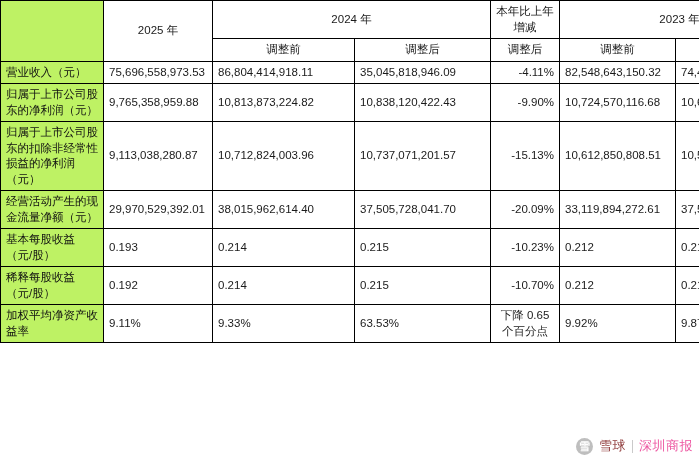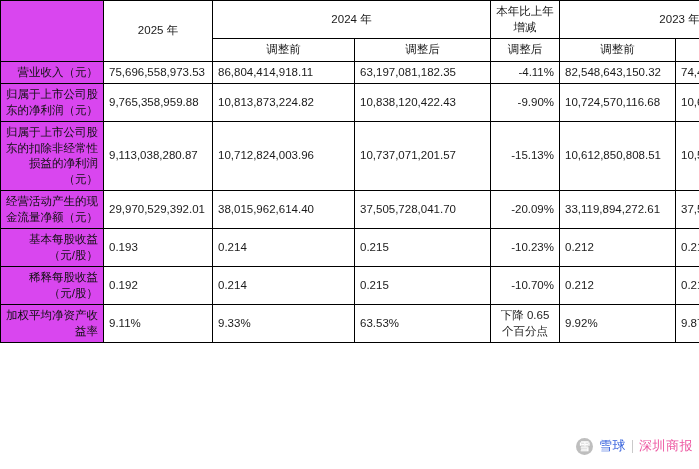--- a/index.html
+++ b/index.html
@@ -40,22 +40,22 @@
   col.c4 { width: 69px; }
   col.c5 { width: 116px; }
   col.c6 { width: 124px; }
 
   .hdr {
     text-align: center;
     font-weight: normal;
     background: #ffffff;
   }
   .rowlabel {
-    background: #d946ef;
-    text-align: right;
+    background: #bef264;
+    text-align: left;
     font-weight: normal;
     color: #111111;
   }
   .num {
     padding-right: 8px;
     font-variant-numeric: tabular-nums;
   }
   .numc {
     text-align: right;
     padding-right: 8px;
@@ -85,21 +85,21 @@
     height: 17px;
     border-radius: 50%;
     background: #b9b9b9;
     color: #ffffff;
     font-size: 11px;
     line-height: 17px;
     text-align: center;
     font-weight: bold;
   }
   #watermark .wm-t1 {
-    color: #1d4ed8;
+    color: #7f1d1d;
     letter-spacing: 0.5px;
   }
   #watermark .wm-sep {
     width: 1px;
     height: 13px;
     background: #c6c6c6;
   }
   #watermark .wm-t2 {
     color: #ec4899;
     letter-spacing: 0.5px;
@@ -136,21 +136,21 @@
         <td class="hdr">调整后</td>
         <td class="hdr">调整后</td>
         <td class="hdr">调整前</td>
         <td class="hdr">调整后</td>
       </tr>
 
       <tr>
         <td class="rowlabel">营业收入（元）</td>
         <td class="num">75,696,558,973.53</td>
         <td class="num">86,804,414,918.11</td>
-        <td class="num">63,197,081,182.35</td>
+        <td class="num">35,045,818,946.09</td>
         <td class="numc">-4.11%</td>
         <td class="num">82,548,643,150.32</td>
         <td class="num">74,460,258,164.09</td>
       </tr>
 
       <tr>
         <td class="rowlabel">归属于上市公司股东的净利润（元）</td>
         <td class="num">9,765,358,959.88</td>
         <td class="num">10,813,873,224.82</td>
         <td class="num">10,838,120,422.43</td>

